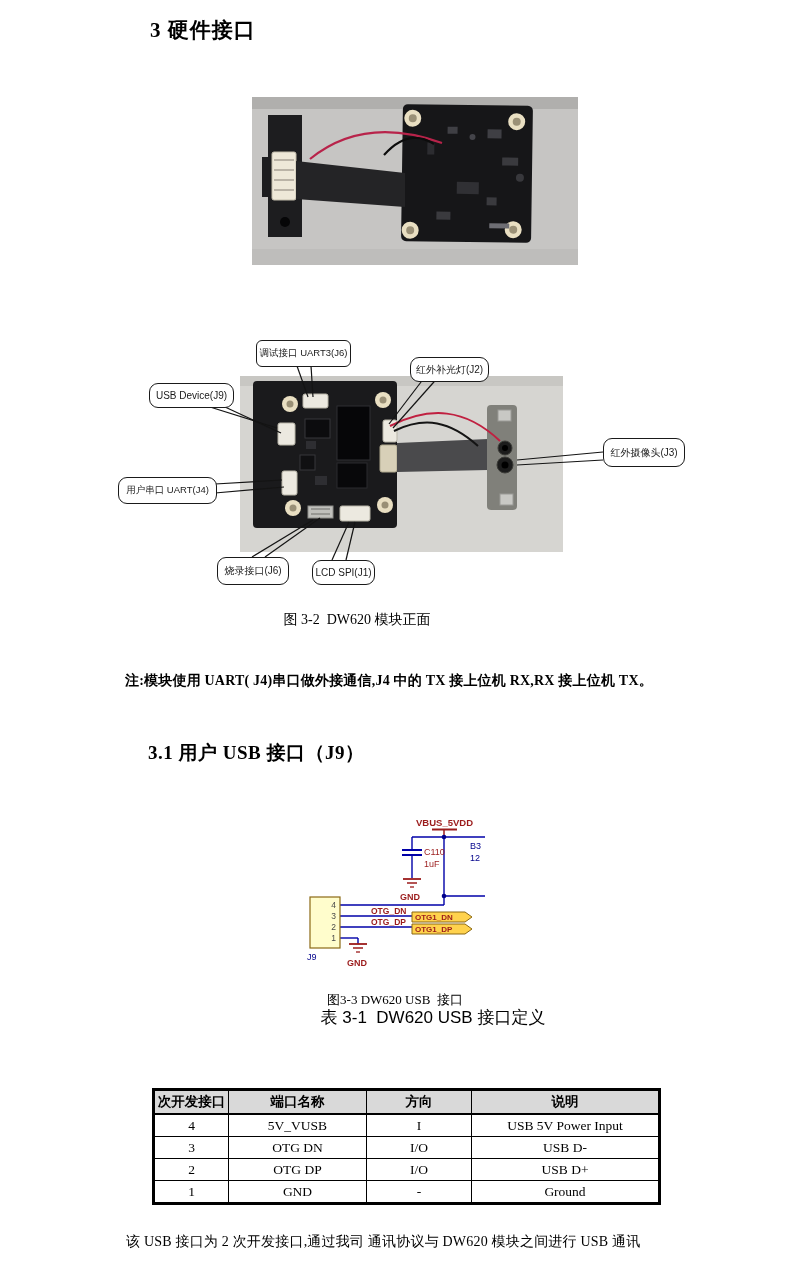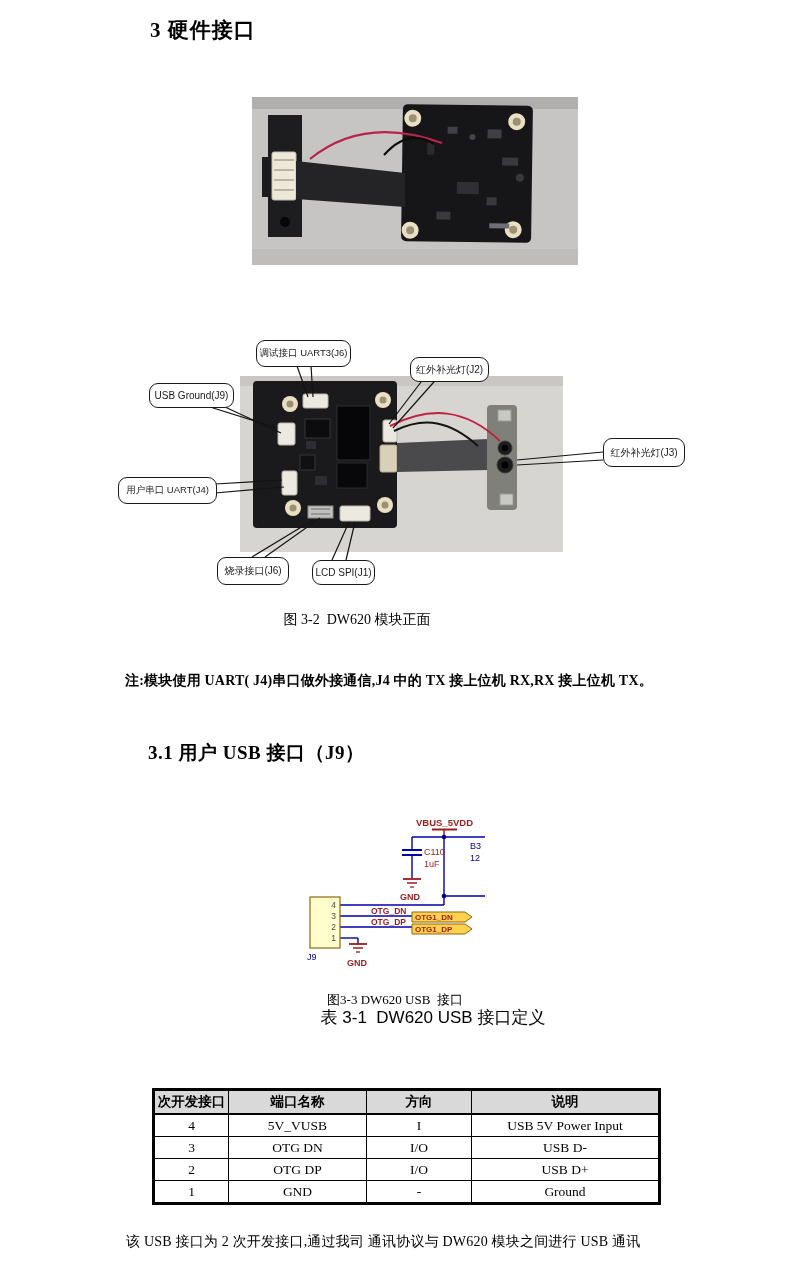--- a/index.html
+++ b/index.html
@@ -133,24 +133,24 @@
         <line x1="493" y1="116" x2="407" y2="124"></line>
           <line x1="493" y1="124" x2="407" y2="129"></line>
         <line x1="105" y1="148" x2="172" y2="144"></line>
           <line x1="105" y1="157" x2="174" y2="151"></line>
         <line x1="142" y1="221" x2="203" y2="184"></line>
           <line x1="155" y1="221" x2="210" y2="182"></line>
         <line x1="222" y1="224" x2="239" y2="186"></line>
           <line x1="236" y1="224" x2="245" y2="186"></line>
       </g>
     </svg>
-    <div class="callout" style="left:146px;top:4px;width:93px;height:25px;font-size:9.5px;">调试接口 UART3(J6)</div>
+    <div class="callout" style="left:146px;top:4px;width:93px;height:25px;font-size:9.5px;border-radius:6px;">调试接口 UART3(J6)</div>
     <div class="callout" style="left:300px;top:21px;width:77px;height:23px;">红外补光灯(J2)</div>
-    <div class="callout" style="left:39px;top:47px;width:83px;height:23px;">USB Ground(J9)</div>
-    <div class="callout" style="left:493px;top:102px;width:80px;height:27px;">红外补光灯(J3)</div>
+    <div class="callout" style="left:39px;top:47px;width:83px;height:23px;">USB Device(J9)</div>
+    <div class="callout" style="left:493px;top:102px;width:80px;height:27px;">红外摄像头(J3)</div>
     <div class="callout" style="left:8px;top:141px;width:97px;height:25px;font-size:9.5px;">用户串口 UART(J4)</div>
     <div class="callout" style="left:107px;top:221px;width:70px;height:26px;">烧录接口(J6)</div>
     <div class="callout" style="left:202px;top:224px;width:61px;height:23px;">LCD SPI(J1)</div>
   </div>
   <div class="abs caption" style="left:157px;top:611px;width:400px;">图 3-2  DW620 模块正面</div>
 
   <div class="abs note" style="left:125px;top:672px;">注:模块使用 UART( J4)串口做外接通信,J4 中的 TX 接上位机 RX,RX 接上位机 TX。</div>
 
   <div class="abs h2" style="left:148px;top:740px;">3.1 用户 USB 接口（J9）</div>
 

